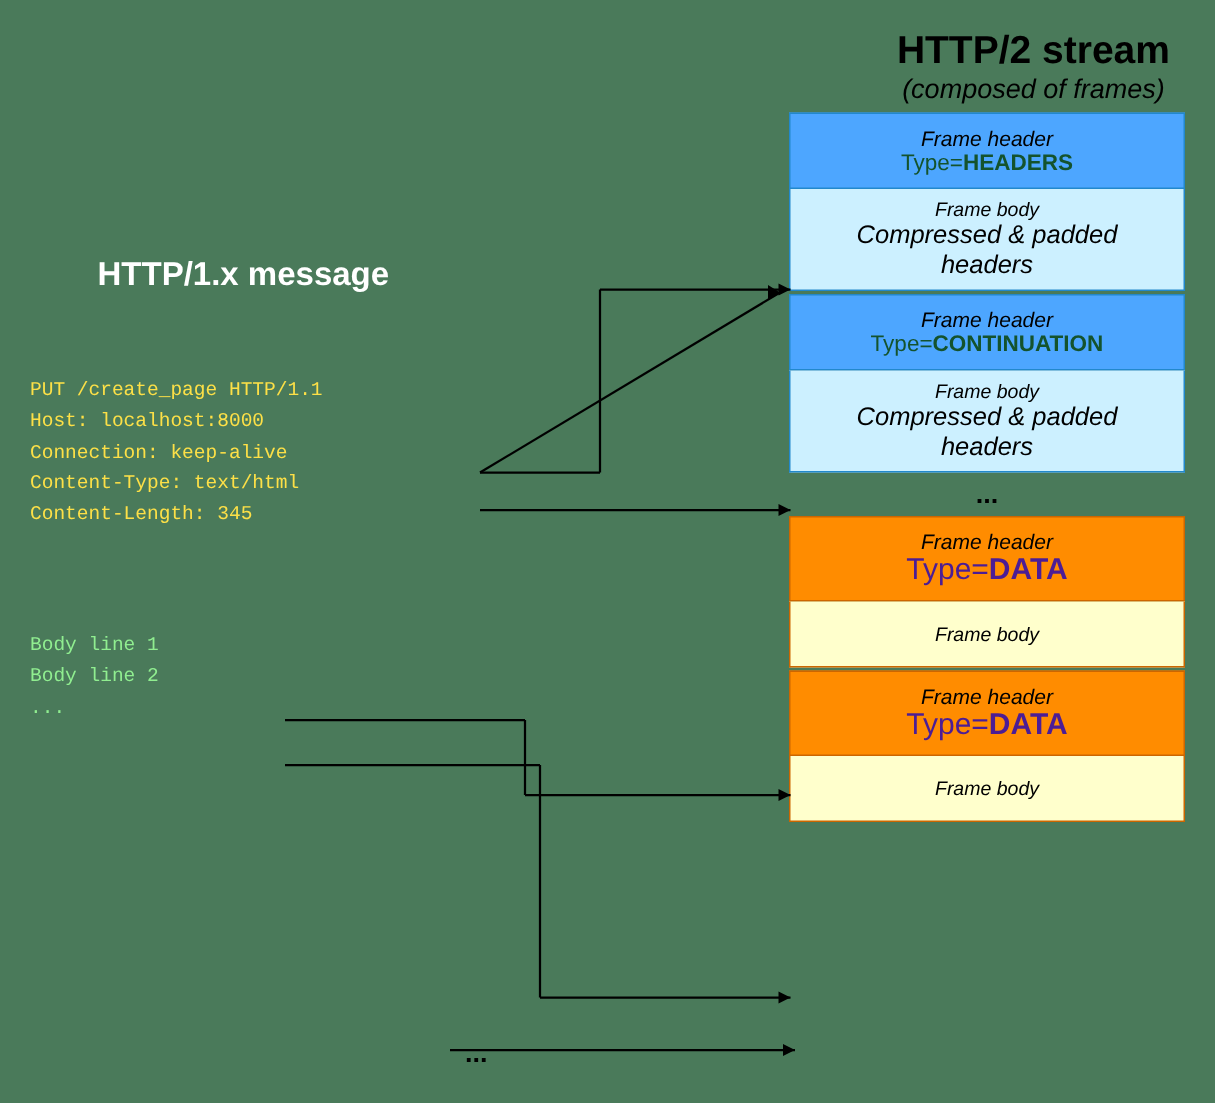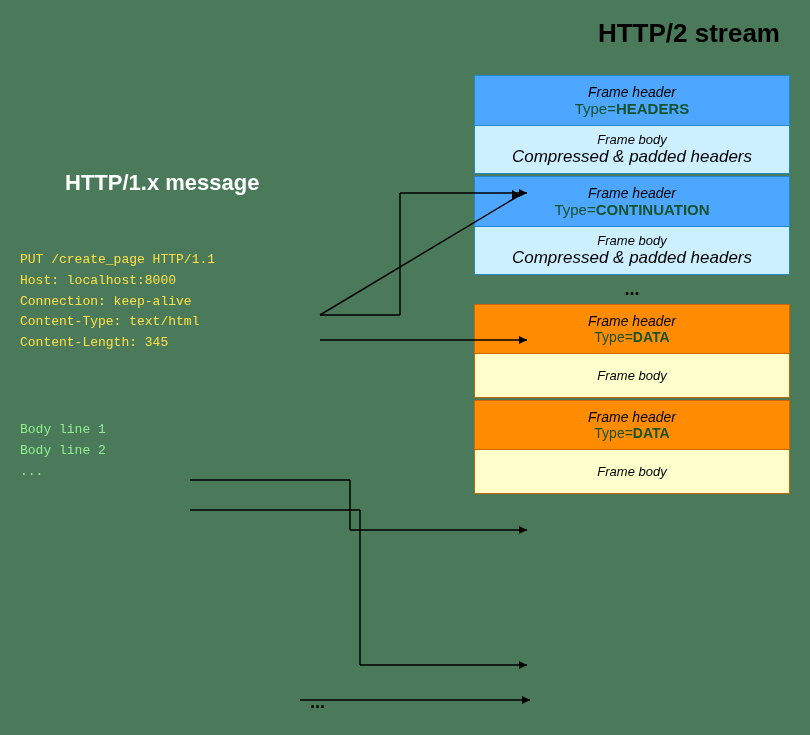--- a/index.html
+++ b/index.html
@@ -60,21 +60,21 @@
       font-size: 13px;
       color: #90ee90;
       line-height: 1.6;
     }
 
     
     .frames-container {
       position: absolute;
       top: 75px;
       right: 20px;
-      width: 316px;
+      width: 264px;
     }
 
     .frame-block {
       margin-bottom: 0;
     }
 
     
     .frame-header-blue {
       background: #4da6ff;
       border: 1px solid #2288cc;
@@ -121,22 +121,22 @@
       text-align: center;
     }
 
     .frame-header-orange .header-label {
       font-style: italic;
       font-size: 14px;
       color: #000;
     }
 
     .frame-header-orange .type-label {
-      font-size: 14px;
-      color: #14532d;
+      font-size: 20px;
+      color: #4c1d95;
     }
 
     .frame-body-yellow {
       background: #ffffcc;
       border: 1px solid #cc6600;
       border-top: none;
       padding: 14px 12px;
       text-align: center;
     }
 
@@ -161,20 +161,21 @@
       width: 810px;
       height: 735px;
       pointer-events: none;
     }
   </style>
 </head>
 <body>
 
 <div class="title-area">
   <div class="title-main">HTTP/2 stream</div>
+  <div class="title-sub">(composed of frames)</div>
 </div>
 
 <div class="http1-label">HTTP/1.x message</div>
 
 <div class="http1-code">
   <div>PUT /create_page HTTP/1.1</div>
   <div>Host: localhost:8000</div>
   <div>Connection: keep-alive</div>
   <div>Content-Type: text/html</div>
   <div>Content-Length: 345</div>

